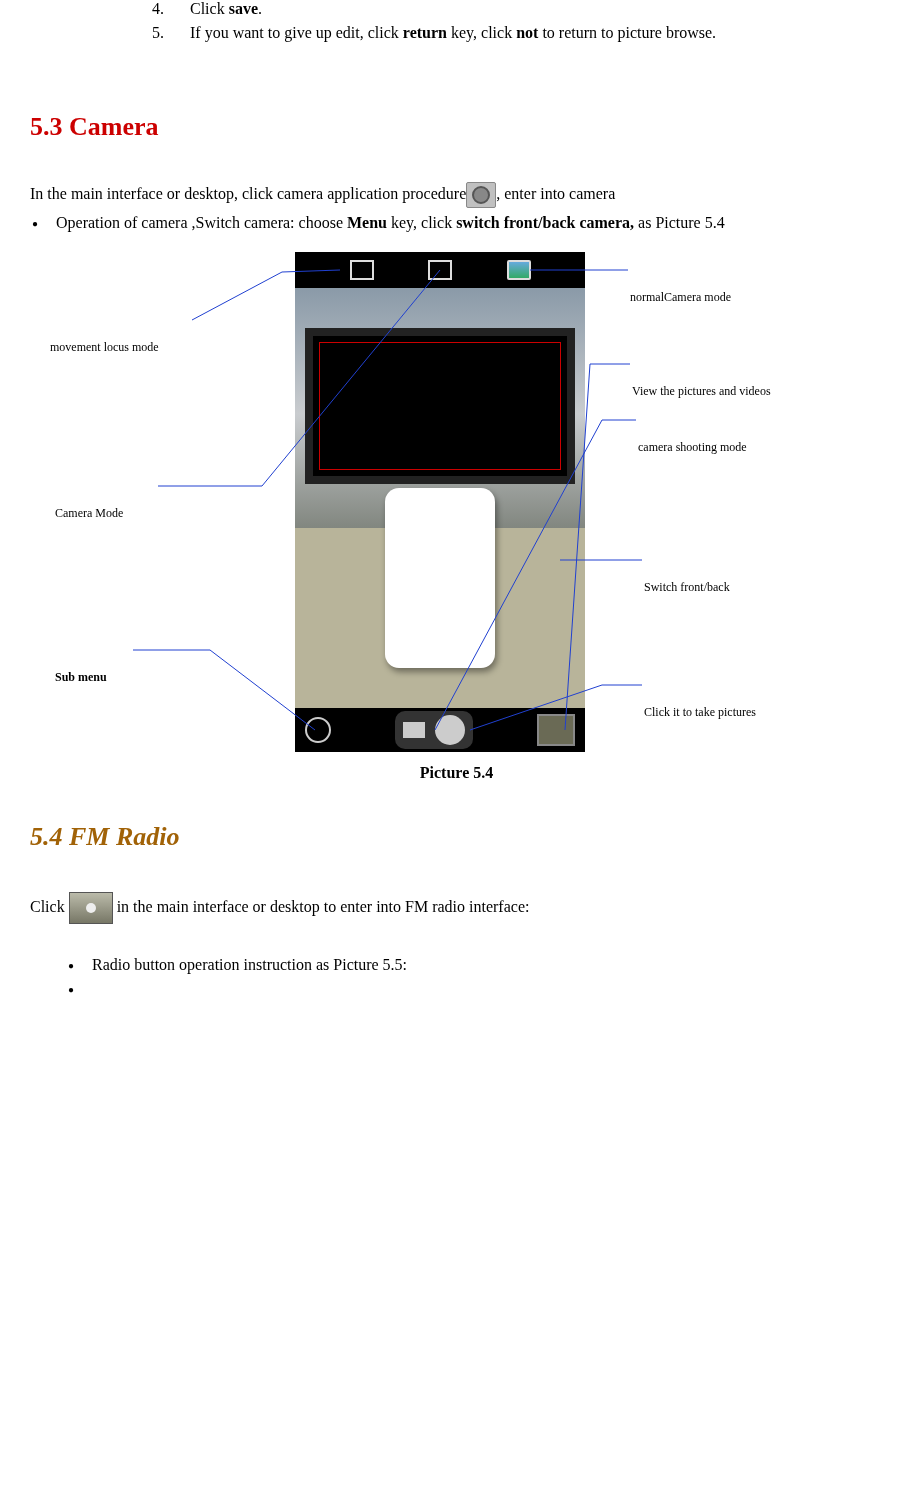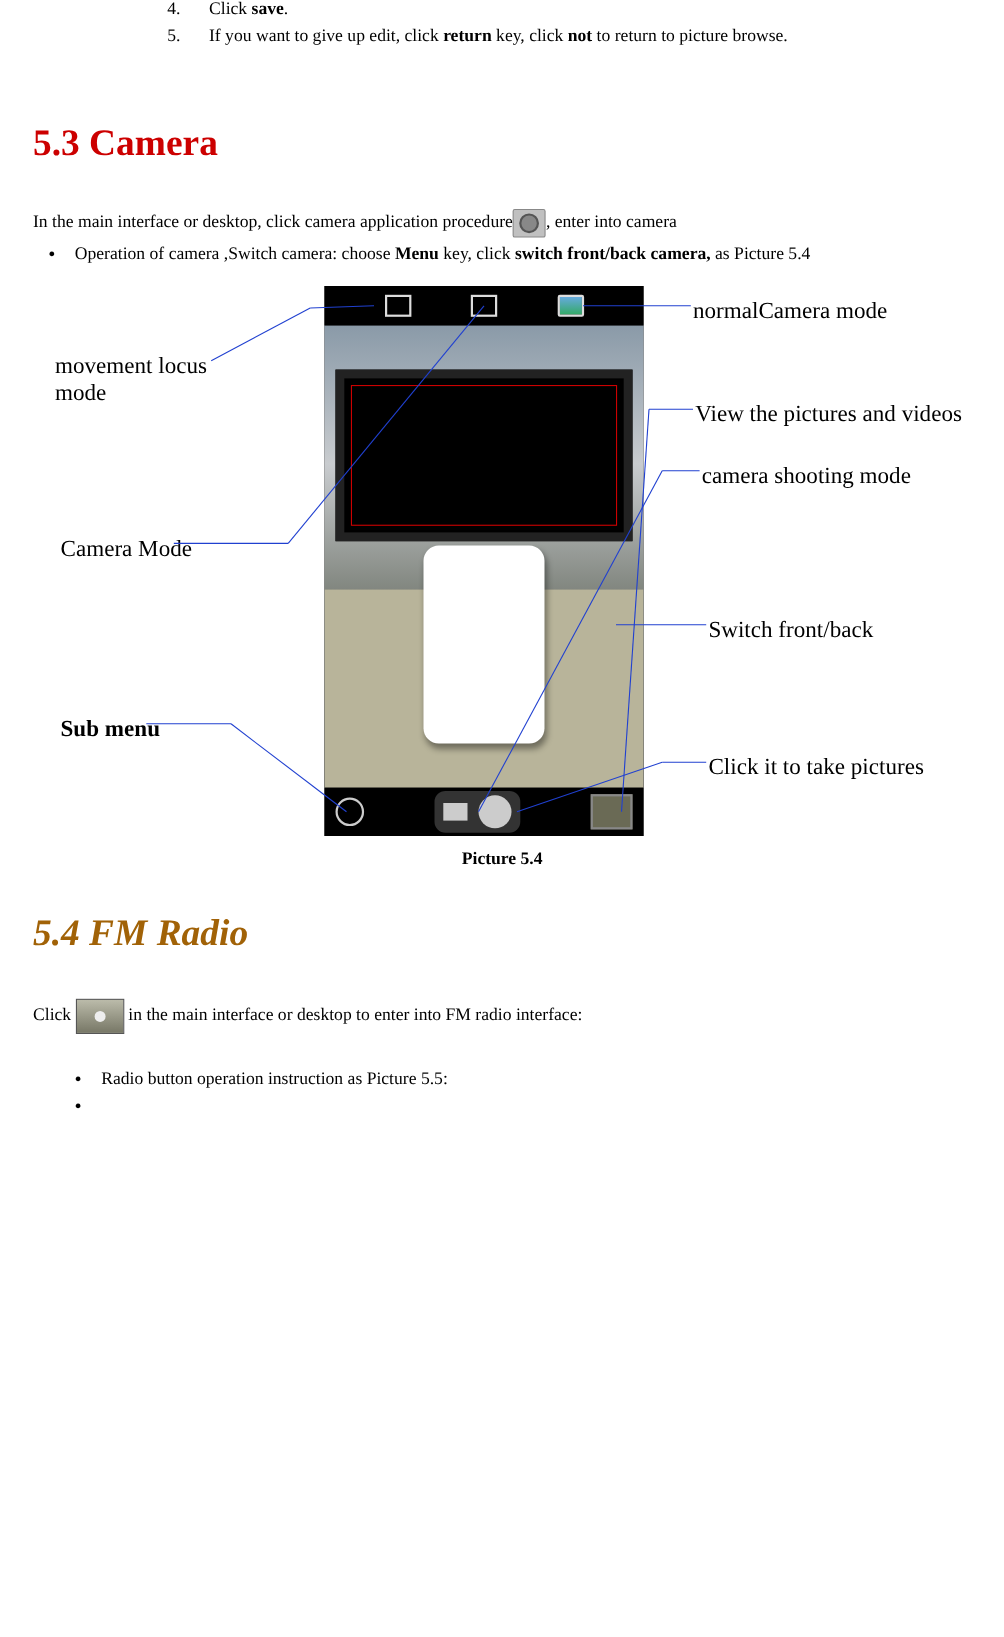--- a/index.html
+++ b/index.html
@@ -21,21 +21,21 @@
     margin-bottom: 6px;
     position: relative;
   }
   .ol4::before { content: "4."; position: absolute; left: -38px; }
   .ol5::before { content: "5."; position: absolute; left: -38px; }
   .bold { font-weight: bold; }
 
   .h-section {
     color: #cc0000;
     font-weight: bold;
-    font-size: 34px;
+    font-size: 26px;
     margin-top: 70px;
     margin-bottom: 40px;
   }
   .camera-icon-inline {
     display: inline-block;
     width: 28px; height: 24px;
     background: #c0c0c0;
     border: 1px solid #888;
     vertical-align: middle;
     position: relative;
@@ -60,21 +60,21 @@
   }
   .fm-icon-inline::after{
     content:"";
     position:absolute;
     width:10px;height:10px;
     border-radius:50%;
     background:#eee;
     top:10px;left:16px;
   }
   .bullet-line {
-    margin-left: 38px;
+    margin-left: 26px;
     position: relative;
     margin-top: 6px;
     margin-bottom: 6px;
     text-align: justify;
   }
   .bullet-line::before {
     content:"●";
     position:absolute;
     left:-24px;
     font-size:10px;
@@ -147,22 +147,23 @@
   }
   .shutter {
     width:30px;height:30px;border-radius:50%;background:#ccc;
   }
   .thumb {
     width:34px;height:28px;background:#6a6a55;border:2px solid #888;
   }
   
   .callout {
     position: absolute;
-    font-size: 21px;
+    font-size: 12px;
     white-space: nowrap;
+    margin-top: 28px;
   }
   .figcap {
     text-align: center;
     font-weight: bold;
     margin-top: 6px;
   }
   
   .lines-svg {
     position: absolute;
     left: 0; top: 0;

